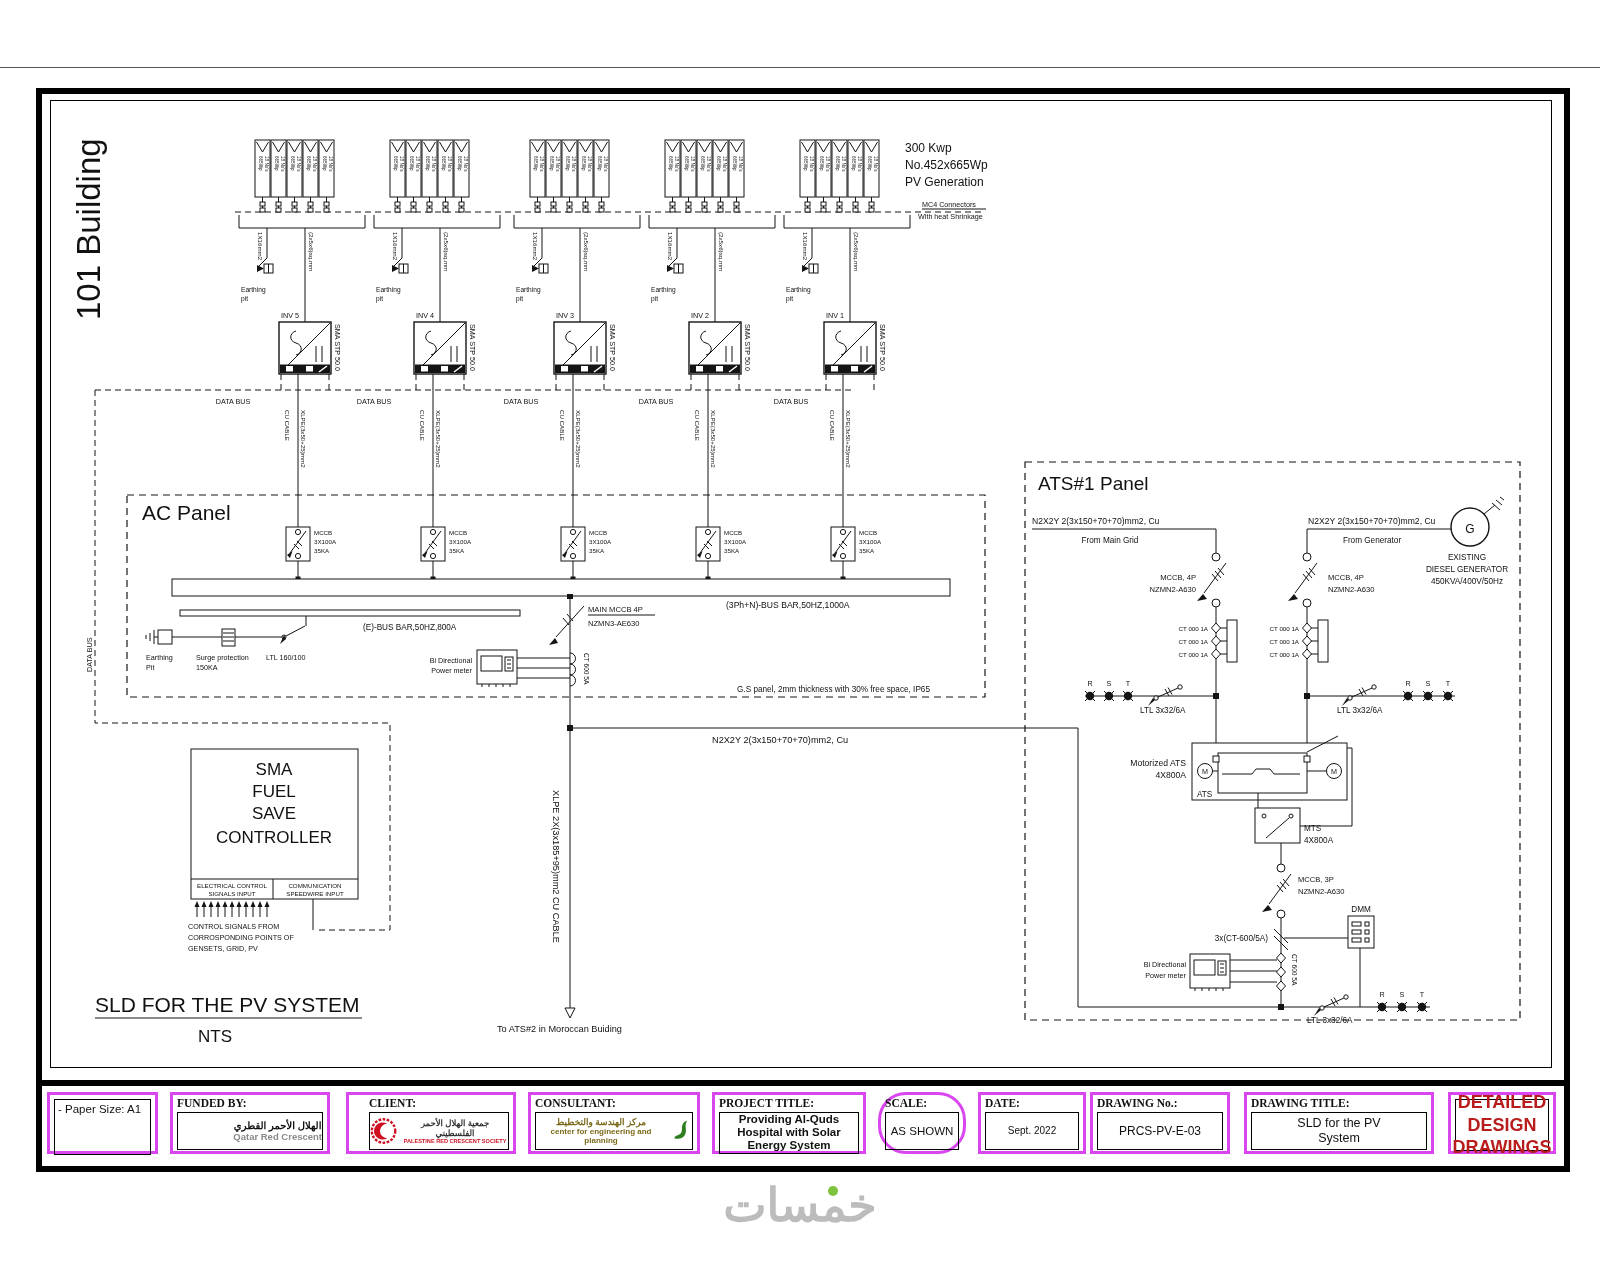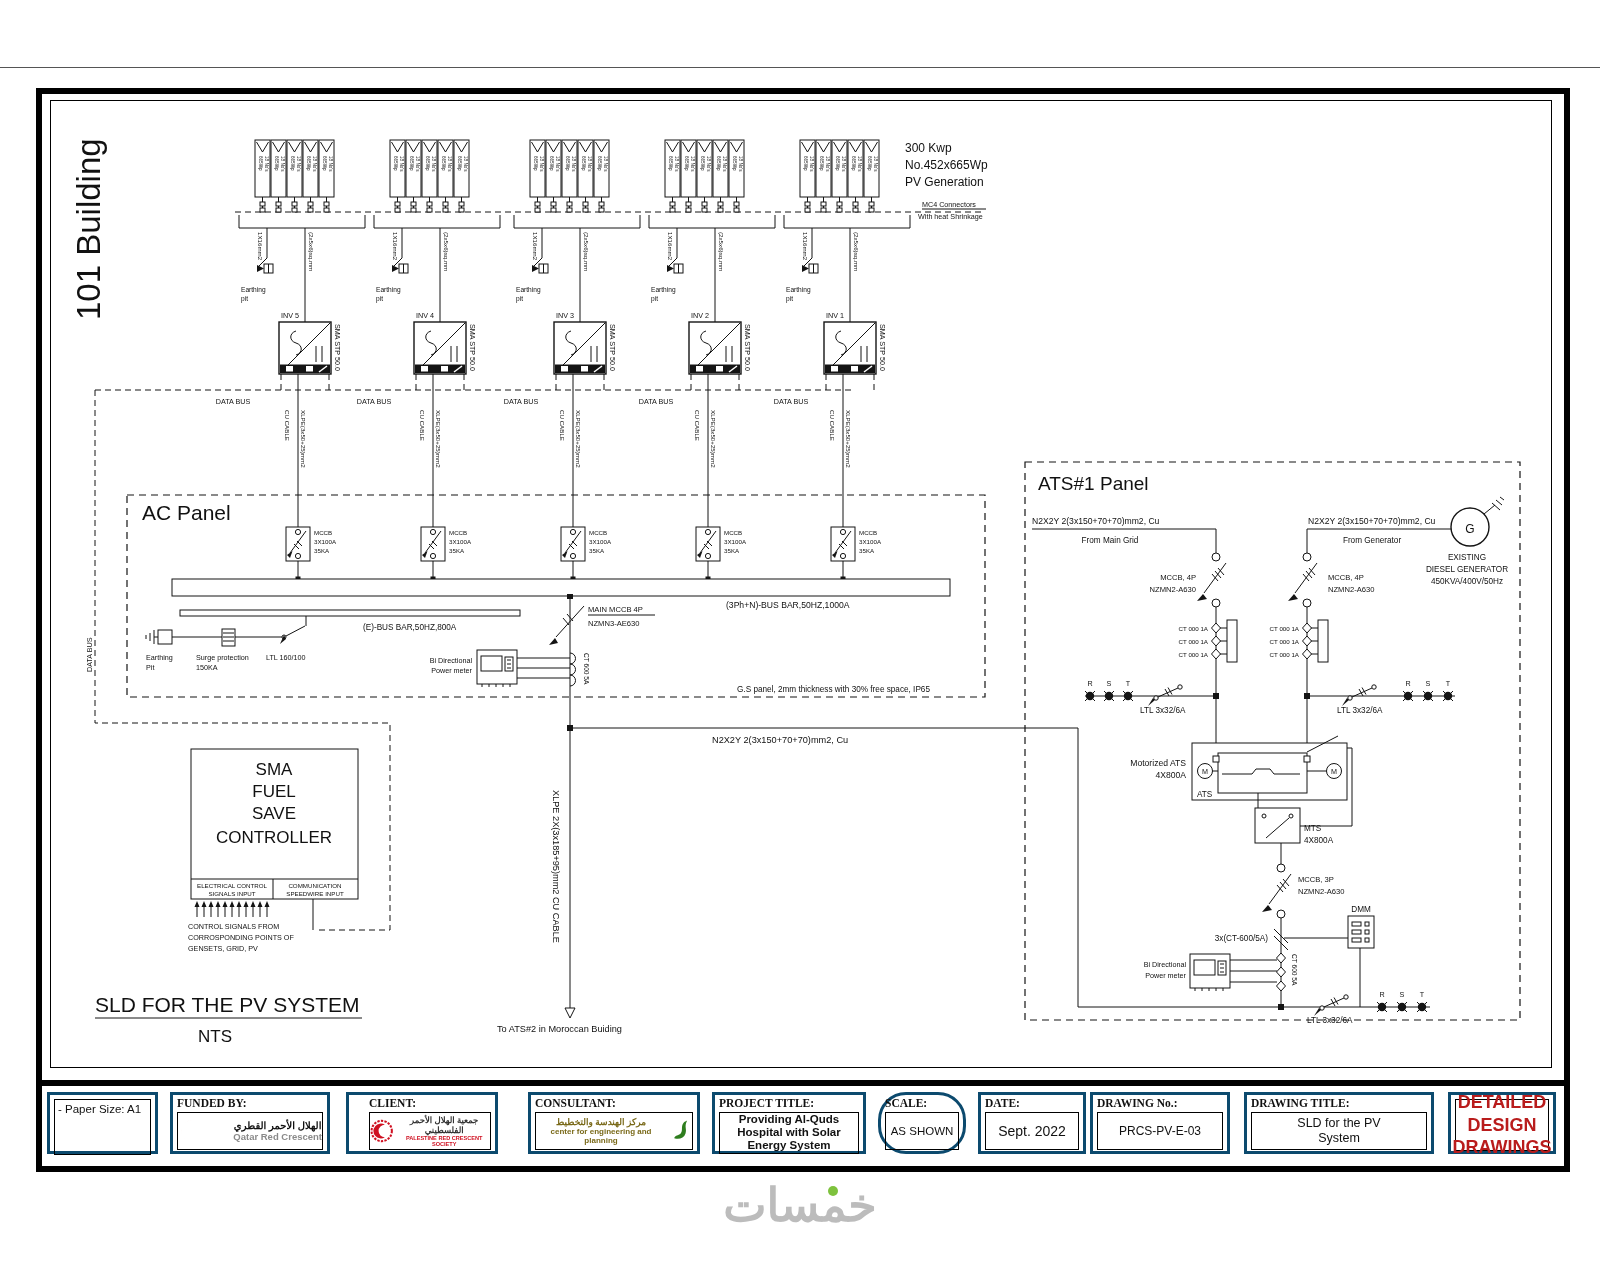--- a/index.html
+++ b/index.html
@@ -14,21 +14,21 @@
   .ln{stroke:#141414;stroke-width:1;fill:none;}
   .dsh{stroke:#141414;stroke-width:1;fill:none;stroke-dasharray:6,4;}
   .dsh2{stroke:#141414;stroke-width:1.2;fill:none;stroke-dasharray:7,5;}
   .wf{fill:#fff;stroke:#141414;stroke-width:1;}
   .bf{fill:#141414;stroke:none;}
   .t4{font-size:4.6px;}.t6{font-size:6.2px;}.t65{font-size:6.6px;}.t7{font-size:7.2px;}
   .t75{font-size:7.6px;}.t8{font-size:8.2px;}.t85{font-size:8.6px;}.t9{font-size:9.2px;}.t12{font-size:12px;}.t17{font-size:17px;}.t19{font-size:19px;}
   .t21{font-size:21px;}.t33{font-size:33px;}
   .mid{text-anchor:middle;}.end{text-anchor:end;}
   
-  .cell{position:absolute;top:1092px;height:62px;border:3px solid #0c4a6e;background:#fff;padding:2px 4px;box-sizing:border-box;}
+  .cell{position:absolute;top:1092px;height:62px;border:3px solid #d946ef;background:#fff;padding:2px 4px;box-sizing:border-box;}
   .cl{font-family:"Liberation Serif",serif;font-weight:bold;font-size:11.5px;line-height:1.1;}
   .ibox{border:1px solid #000;margin-top:2px;display:flex;align-items:center;justify-content:center;text-align:center;}
   .pre{white-space:pre-line;}
   .logo-row{display:flex;align-items:center;gap:5px;width:100%;justify-content:space-between;}
   .ar{direction:rtl;font-weight:bold;}
   #watermark{left:640px;top:1178px;width:320px;text-align:center;color:#bcbcbc;
              font-size:46px;font-weight:bold;direction:rtl;}
   #wmdot{position:absolute;left:828px;top:1186px;width:10px;height:10px;border-radius:50%;background:#7ec23d;}
 </style>
 </head>
@@ -466,21 +466,21 @@
           <path d="M17 2 A13 13 0 1 0 17 28 A10 10 0 1 1 17 2 Z" fill="#cf1021"></path>
         </svg>
         <div>
           <div class="ar" style="font-size:10px;color:#111;">الهلال الأحمر القطري</div>
           <div style="font-size:9.5px;font-weight:bold;color:#8a8a8a;">Qatar Red Crescent</div>
         </div>
       </div>
     </div>
   </div>
 
-  <div class="cell" style="left:346px;width:152px;padding-left:20px;">
+  <div class="cell" style="left:346px;width:170px;padding-left:20px;">
     <div class="cl">CLIENT:</div>
     <div class="ibox" style="height:36px;">
       <div class="logo-row">
         <svg width="28" height="28" viewBox="0 0 30 30">
           <circle cx="15" cy="15" r="13" fill="none" stroke="#cf1021" stroke-width="2.6" stroke-dasharray="3,1.6"></circle>
           <path d="M19 7 A9.5 9.5 0 1 0 19 23 A7.5 7.5 0 1 1 19 7 Z" fill="#cf1021"></path>
         </svg>
         <div>
           <div class="ar" style="font-size:8.5px;color:#333;">جمعية الهلال الأحمر الفلسطيني</div>
           <div style="font-size:5.6px;font-weight:bold;color:#cf1021;">PALESTINE RED CRESCENT SOCIETY</div>
@@ -511,21 +511,21 @@
 Energy System</div>
   </div>
 
   <div class="cell" style="left:878px;width:88px;border-radius:28px;">
     <div class="cl">SCALE:</div>
     <div class="ibox" style="height:36px;font-size:11.5px;">AS SHOWN</div>
   </div>
 
   <div class="cell" style="left:978px;width:108px;">
     <div class="cl">DATE:</div>
-    <div class="ibox" style="height:36px;font-size:14px;">Sept. 2022</div>
+    <div class="ibox" style="height:36px;font-size:10px;">Sept. 2022</div>
   </div>
 
   <div class="cell" style="left:1090px;width:140px;">
     <div class="cl">DRAWING No.:</div>
     <div class="ibox" style="height:36px;font-size:12px;">PRCS-PV-E-03</div>
   </div>
 
   <div class="cell" style="left:1244px;width:190px;">
     <div class="cl">DRAWING TITLE:</div>
     <div class="ibox pre" style="height:36px;font-size:12.5px;line-height:1.2;">SLD for the PV

